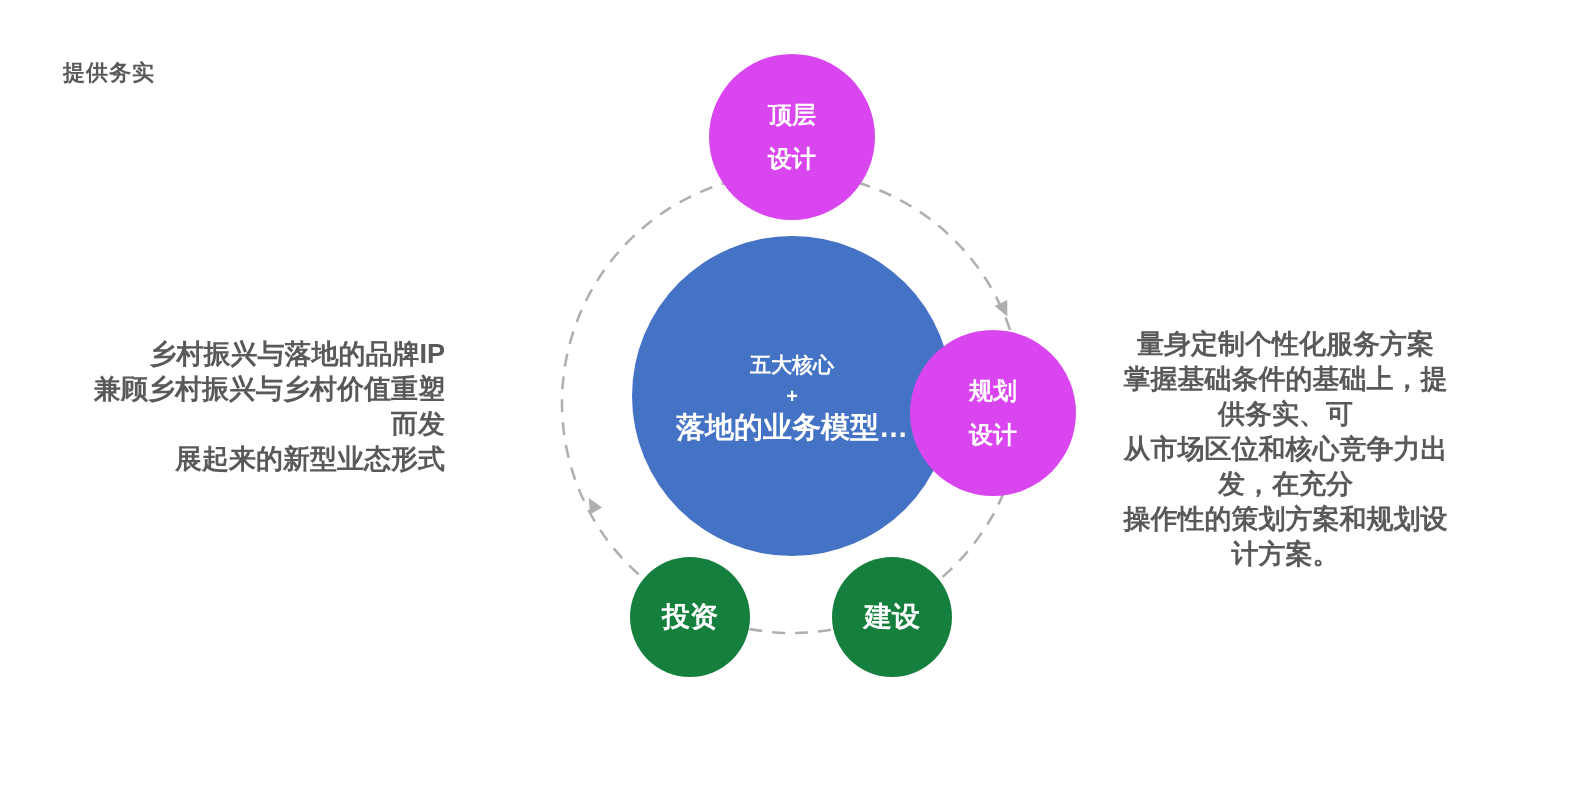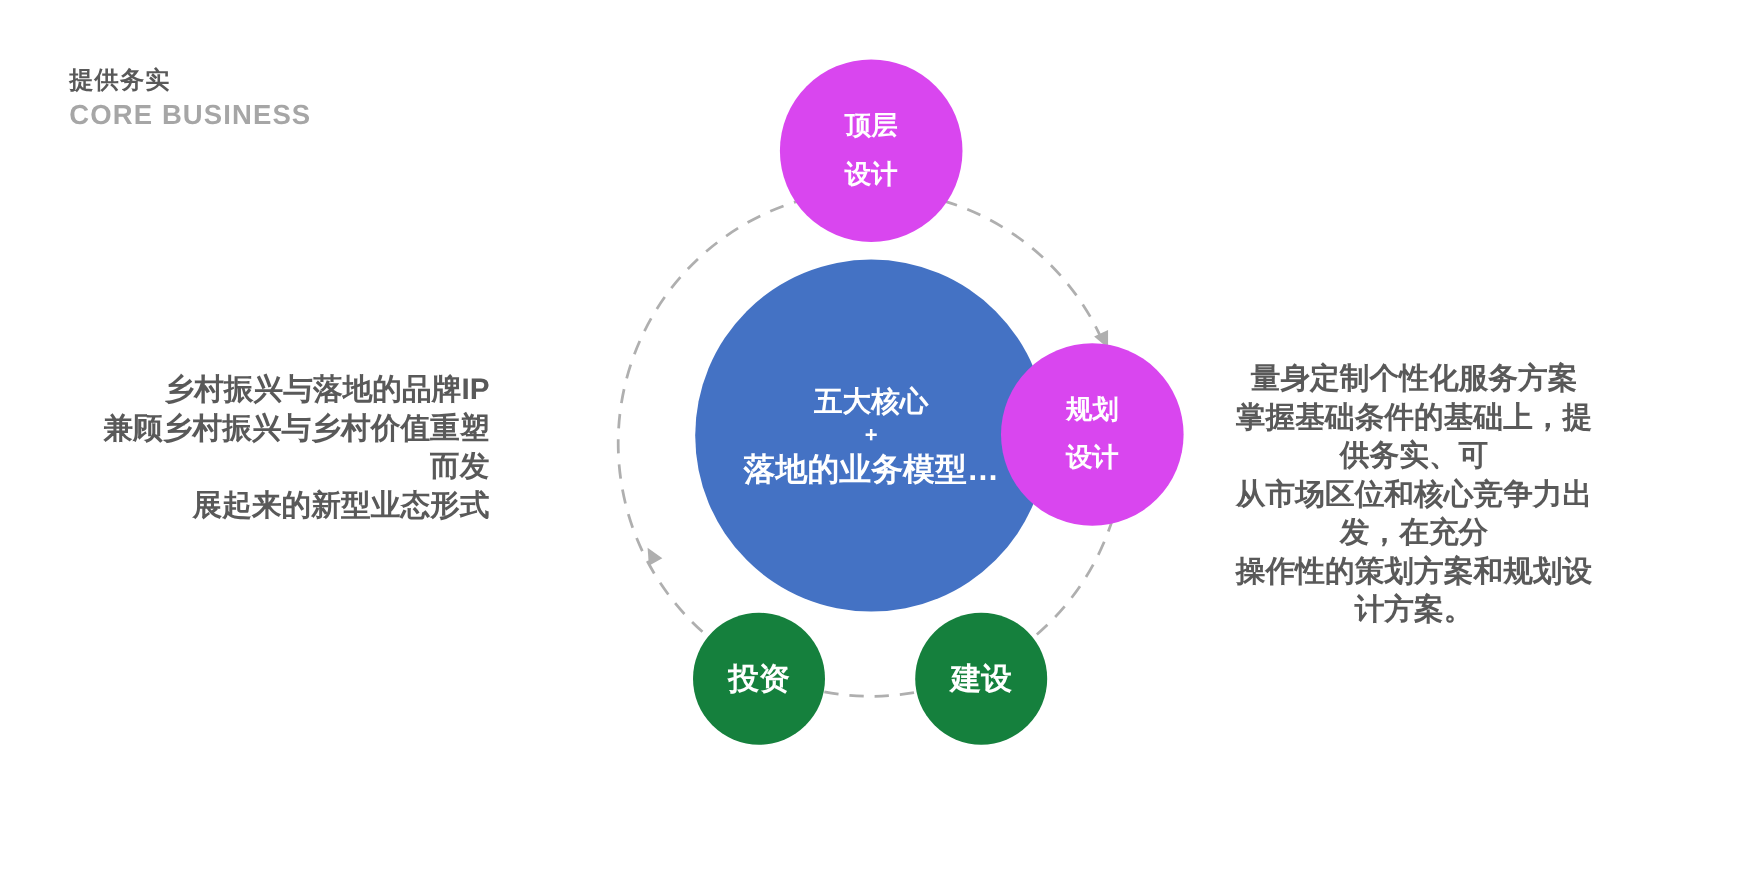--- a/index.html
+++ b/index.html
@@ -30,31 +30,31 @@
   .circle {
     position: absolute; border-radius: 50%;
     display: flex; align-items: center; justify-content: center;
     text-align: center; color: #ffffff; font-weight: bold;
   }
   .center-circle {
     left: 632px; top: 236px; width: 320px; height: 320px;
     background: #4472C4; z-index: 2;
     flex-direction: column;
   }
-  .center-line1 { font-size: 26px; line-height: 34px; }
+  .center-line1 { font-size: 21px; line-height: 34px; }
   .center-line2 { font-size: 20px; line-height: 28px; }
   .center-line3 { font-size: 29px; line-height: 34px; white-space: nowrap; }
 
   .node-main {
     width: 166px; height: 166px; background: #d946ef; z-index: 3;
     font-size: 24px; line-height: 44px; white-space: pre-line;
   }
   .node-top   { left: 709px; top: 54px; }
   .node-left  { left: 497px; top: 312px; }
-  .node-right { left: 910px; top: 312px; font-family: Liberation Serif, serif; }
+  .node-right { left: 910px; top: 330px; font-family: Liberation Serif, serif; }
 
   .node-small {
     width: 120px; height: 120px; background: #15803d; z-index: 1;
     font-size: 28px;
   }
   .node-invest { left: 630px; top: 557px; }
   .node-build  { left: 832px; top: 557px; text-align: center; }
 
   
   .note {
@@ -64,21 +64,20 @@
   .note-left  { right: 1143px; top: 337px; width: 360px; text-align: right; }
   .note-right { left: 1113px; top: 327px; width: 345px; text-align: center; }
 </style>
 </head>
 <body>
 
 <div class="slide">
 
   <div class="header">
     <div class="title-zh">提供务实</div>
-    <div class="title-en">CORE BUSINESS</div>
   </div>
 
   <svg class="ring-svg" width="1588" height="794" viewBox="0 0 1588 794">
     <circle cx="792" cy="403" r="230" fill="none" stroke="#AFAFAF" stroke-width="2.5" stroke-dasharray="13 10"></circle>
     <polygon points="0,-7 15,0 0,7" fill="#AFAFAF" transform="translate(1001,303) rotate(65)"></polygon>
     <polygon points="0,-7 15,0 0,7" fill="#AFAFAF" transform="translate(596,511) rotate(-119)"></polygon>
   </svg>
 
   <div class="circle center-circle">
     <div class="center-line1">五大核心</div>

